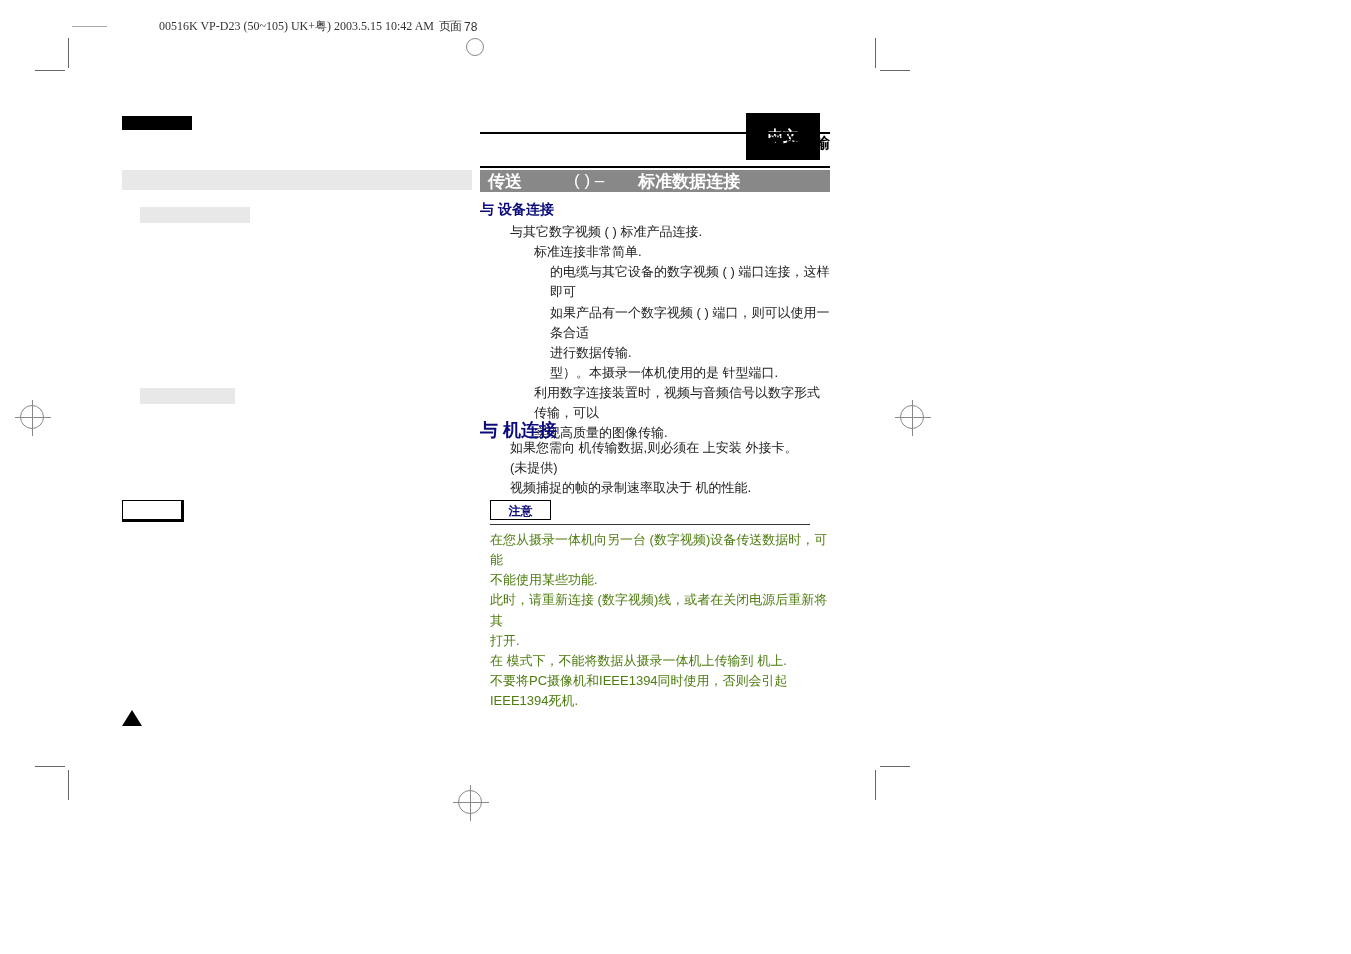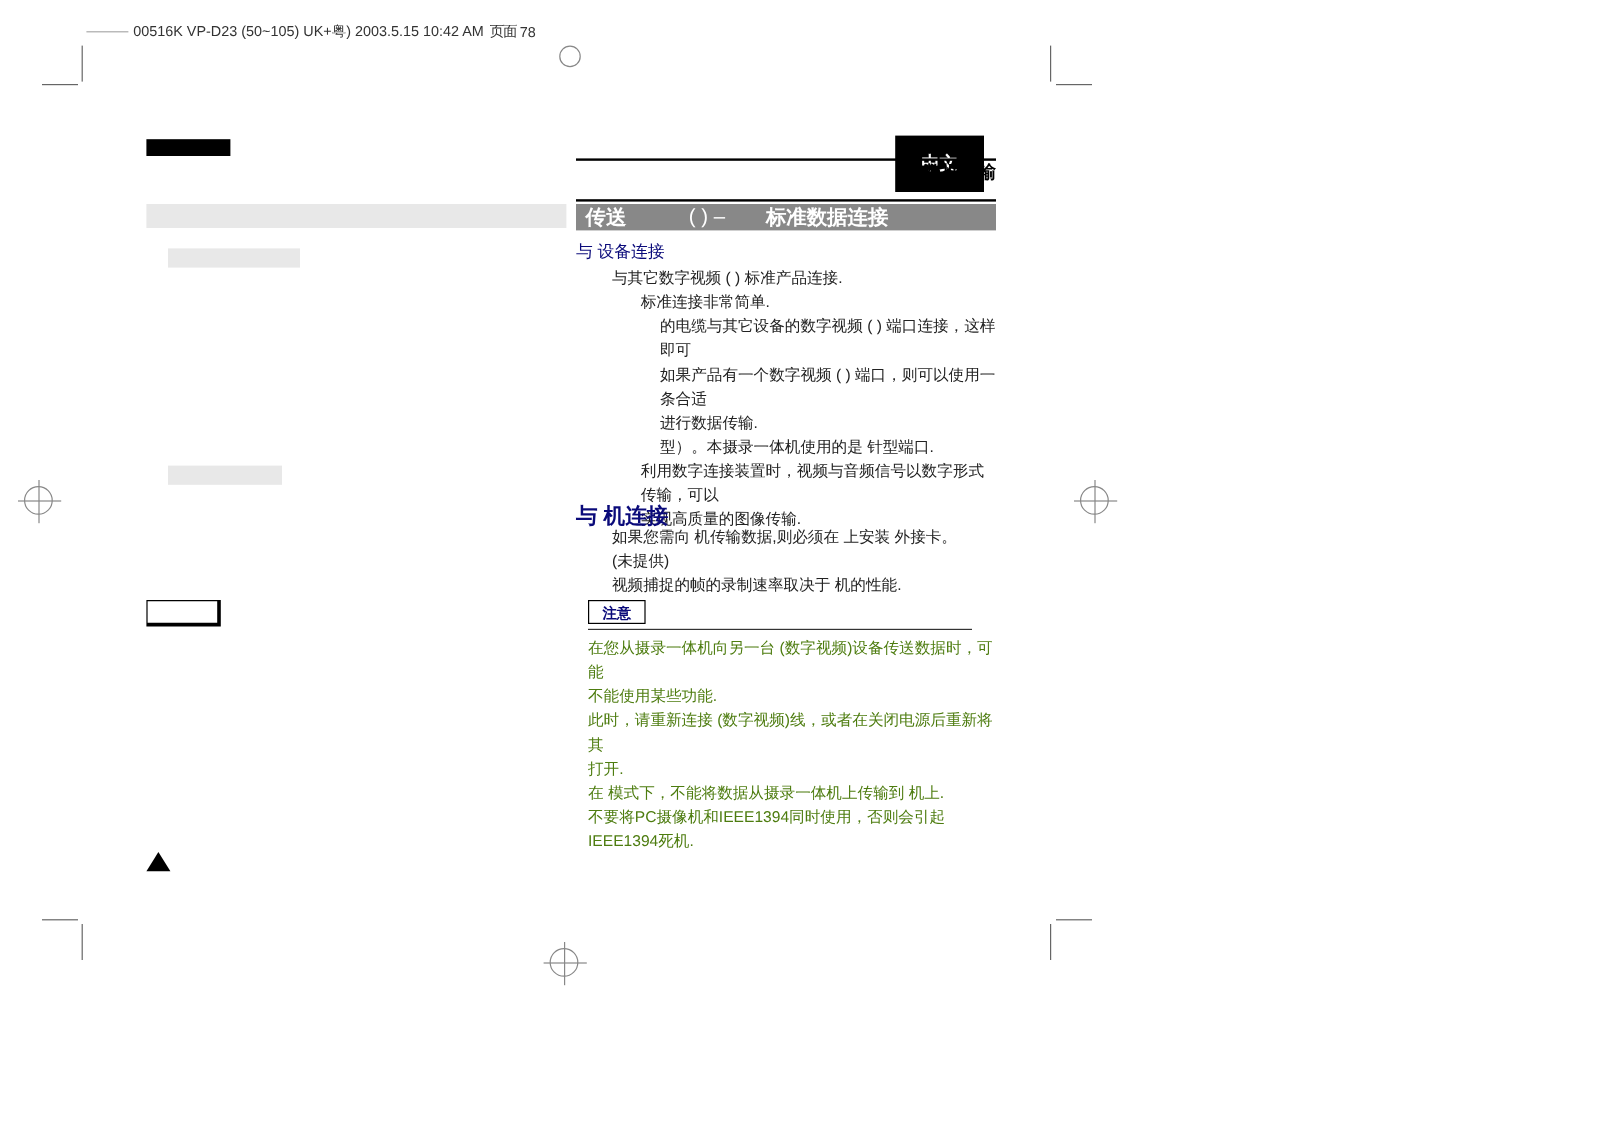--- a/index.html
+++ b/index.html
@@ -20,21 +20,21 @@
       display: flex;
       align-items: center;
       gap: 4px;
     }
     .filename-bar .hline {
       border-top: 1px solid #aaa;
       width: 35px;
       display: inline-block;
       vertical-align: middle;
     }
-    .filename-text { font-family: Liberation Sans, sans-serif; }
+    .filename-text { font-family: Liberation Serif, serif; margin-left: 48px; }
     .page-icons { font-family: serif; letter-spacing: -2px; }
     .round-circle {
       position: absolute;
       width: 18px; height: 18px;
       border: 1px solid #888;
       border-radius: 50%;
       top: 38px; left: 466px;
     }
     .round-circle::before, .round-circle::after {
       content: ""; position: absolute; background: #888;
@@ -81,39 +81,39 @@
     .heading-rule-bot { position:absolute; top:166px; left:480px; width:350px; border-top:2px solid #000; }
     .section-bar {
       position: absolute; top: 170px; left: 480px;
       width: 350px; height: 22px; background: #888; color: #fff;
       font-size: 17px; font-weight: bold; padding-left: 8px;
       display: flex; align-items: center;
     }
     .paren { margin: 0 34px 0 52px; font-weight: normal; }
     .subhead1 {
       position: absolute; top: 201px; left: 480px;
-      color: #0a0a7a; font-size: 14px; font-weight: normal;
+      color: #0a0a7a; font-size: 14px; font-weight: bold;
     }
     .subhead2 {
       position: absolute; top: 418px; left: 480px;
       color: #0a0a7a; font-size: 18px; font-weight: bold;
     }
     .body-text {
       position: absolute; left: 510px;
       font-size: 13px; color: #222; line-height: 1.55;
       width: 320px;
     }
     .bt1 { top: 222px; }
     .bt1 .indent1 { padding-left: 24px; display:block; }
     .bt1 .indent2 { padding-left: 40px; display:block; }
     .bt2 { top: 438px; }
     .bt2 .np { padding-left: 0; display:block;}
     .notice-box {
       position: absolute; top: 500px; left: 490px;
-      width: 48px; height: 20px; border: 1.5px solid #000;
+      width: 61px; height: 20px; border: 1.5px solid #000;
       font-size: 12px; text-align: center; line-height: 20px;
       color: #0a0a7a; font-weight: bold;
     }
     .notice-underline {
       position: absolute; top: 524px; left: 490px;
       width: 320px; border-top: 1px solid #333;
     }
     .notice-body {
       position: absolute; top: 530px; left: 490px;
       font-size: 13px; color: #4d7c0f; line-height: 1.55;

